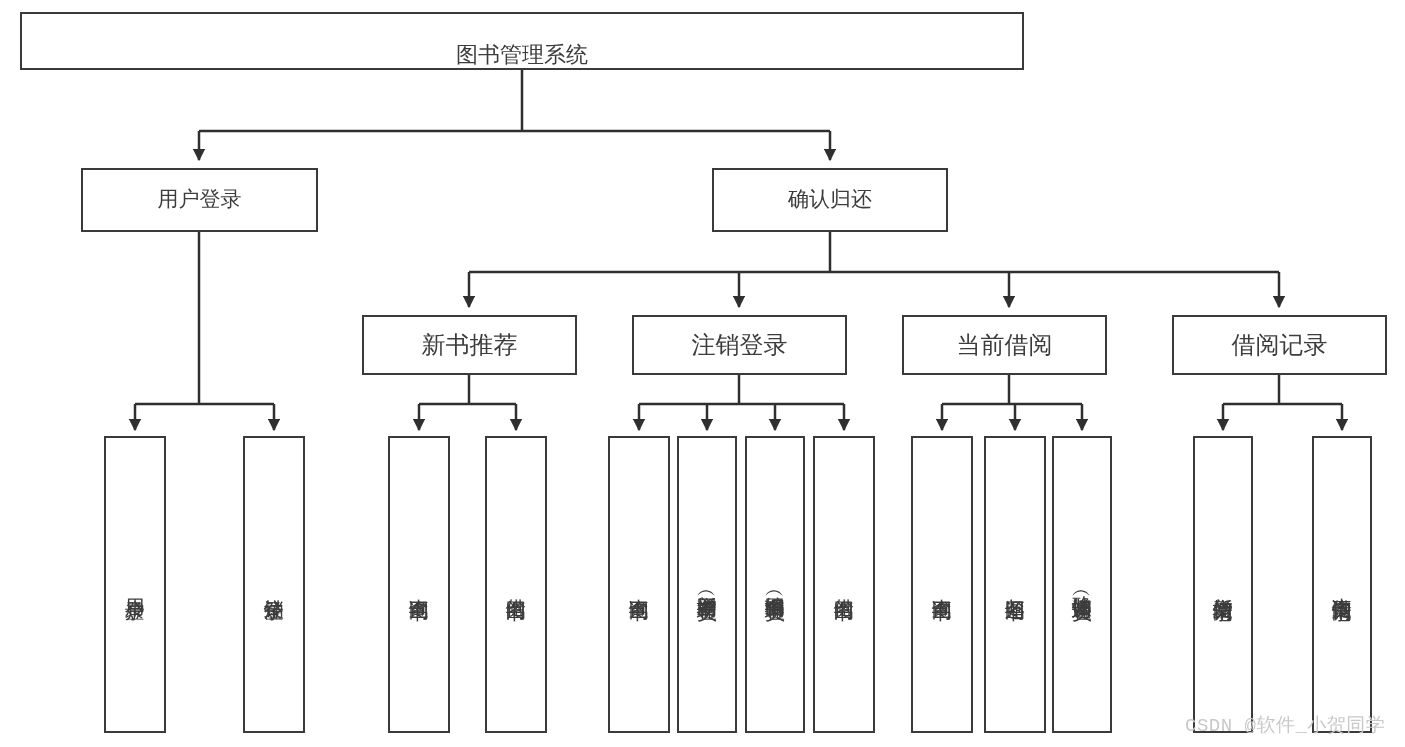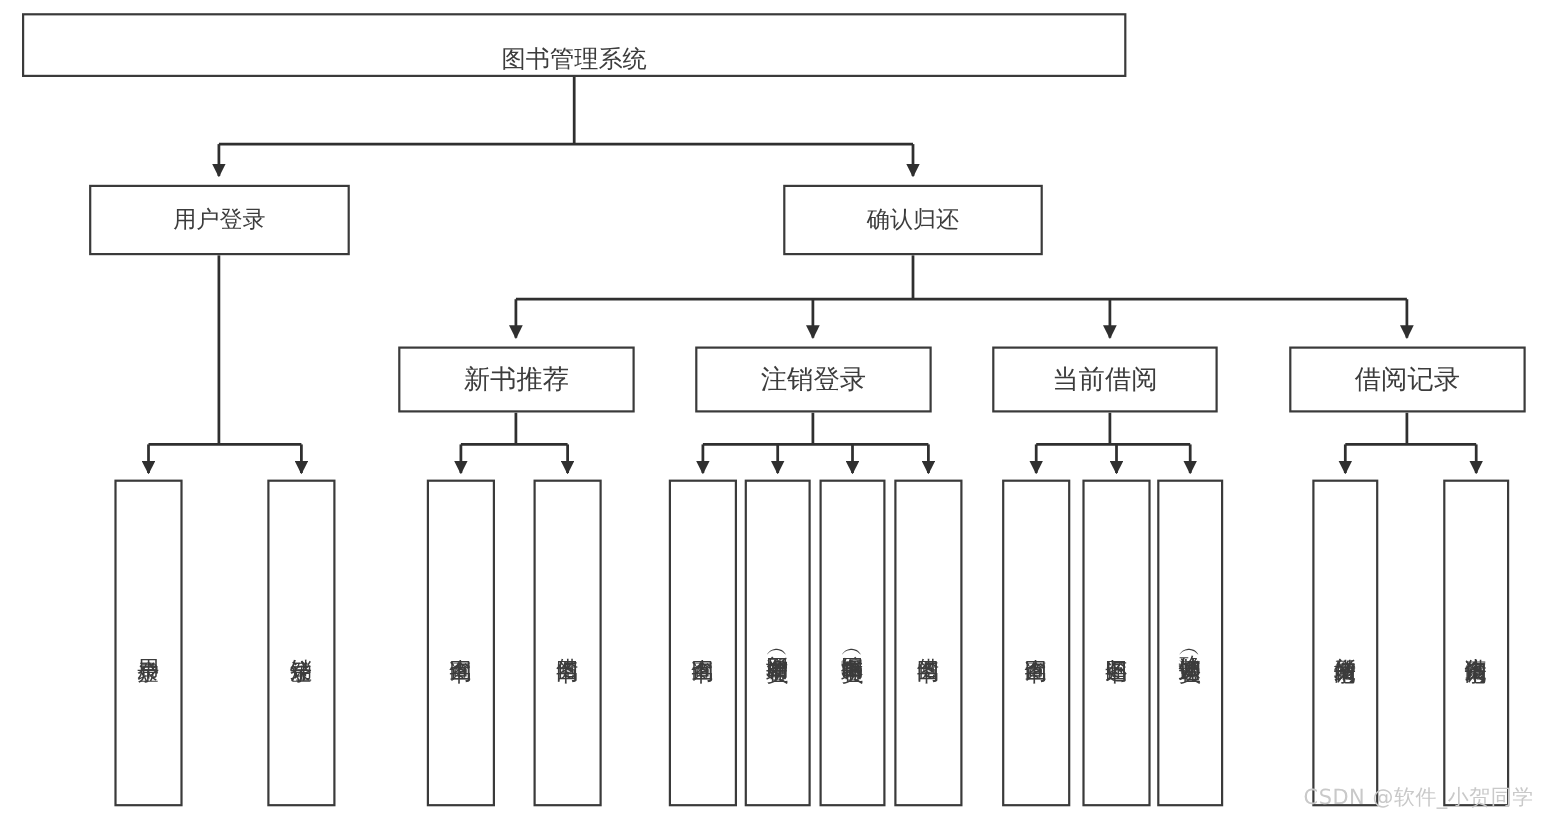--- a/index.html
+++ b/index.html
@@ -63,20 +63,21 @@
     white-space: nowrap;
   }
   .watermark {
     position: absolute;
     left: 1185px;
     top: 712px;
     font-size: 19px;
     color: #c9c9c9;
     white-space: nowrap;
     letter-spacing: 0.5px;
+    font-family: Liberation Mono, monospace;
   }
 </style>
 </head>
 <body>
 
 <div id="canvas">
 
   <svg id="edges" viewBox="0 0 1405 747" xmlns="http://www.w3.org/2000/svg">
     <defs>
       <marker id="arrow" viewBox="0 0 10 10" refX="9" refY="5" markerWidth="5" markerHeight="5" orient="auto-start-reverse">

